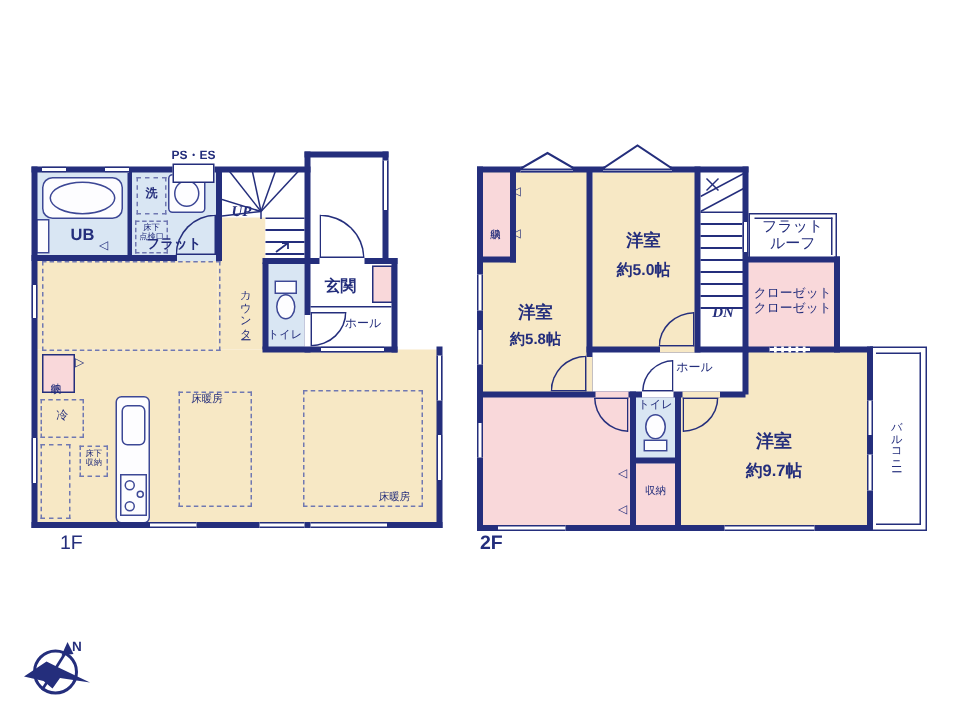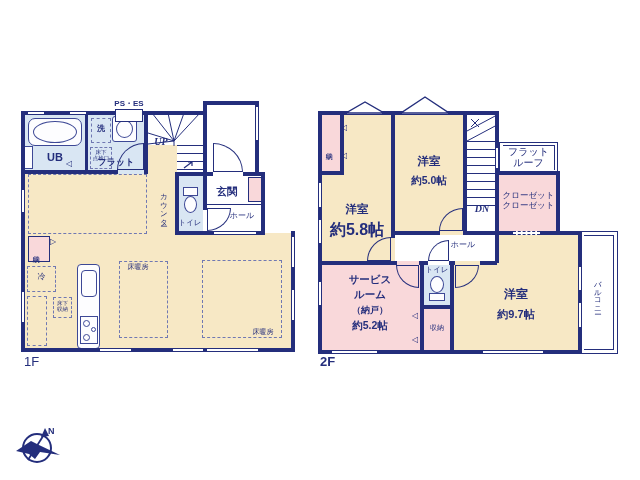--- a/index.html
+++ b/index.html
@@ -133,21 +133,21 @@
   <div class="lbl" style="left:205px;top:186px;width:44px;font-size:10.5px;">玄関</div>
   <div class="lbl lt" style="left:222px;top:212px;width:40px;font-size:8px;">ホール</div>
   <div class="lbl lt" style="left:177px;top:219px;width:26px;font-size:7.5px;">トイレ</div>
   <div class="lbl vtxt lt" style="left:32px;top:239px;height:22px;font-size:7px;">収納</div>
   <div class="lbl lt" style="left:27px;top:273px;width:29px;font-size:8px;">冷</div>
   <div class="lbl lt" style="left:53px;top:300px;width:19px;font-size:5.5px;">
     <span>床下</span><br><span>収納</span>
   </div>
   <div class="lbl lt" style="left:121px;top:263px;width:34px;font-size:7px;">床暖房</div>
   <div class="lbl lt" style="left:246px;top:328px;width:34px;font-size:7px;">床暖房</div>
-  <div class="lbl" style="left:24px;top:355px;width:30px;font-size:13px;font-weight:normal;text-align:left;">1F</div>
+  <div class="lbl" style="left:40px;top:355px;width:30px;font-size:13px;font-weight:normal;text-align:left;">1F</div>
 
   <div class="room" style="left:318px;top:113px;width:75px;height:150px;background:#f7e8c5;"></div>
   <div class="room" style="left:322px;top:115px;width:20px;height:58px;background:#f9d8da;"></div>
   <div class="room" style="left:395px;top:115px;width:70px;height:118px;background:#f7e8c5;"></div>
   <div class="room" style="left:467px;top:115px;width:30px;height:92px;background:#fff;"></div>
   <div class="stairs" style="left:467px;top:141px;width:30px;height:66px;"></div>
   <div class="room" style="left:499px;top:173px;width:59px;height:60px;background:#f9d8da;"></div>
   <div class="room" style="left:393px;top:233px;width:104px;height:30px;background:#fff;"></div>
   <div class="room" style="left:497px;top:233px;width:83px;height:119px;background:#f7e8c5;"></div>
   <div class="room" style="left:452px;top:263px;width:128px;height:89px;background:#f7e8c5;"></div>
@@ -218,37 +218,33 @@
     <g stroke="#242e7c" stroke-width="1" fill="none">
       <line x1="0" y1="26" x2="30" y2="10"></line>
         <line x1="0" y1="16" x2="30" y2="0"></line>
       <line x1="4" y1="4" x2="12" y2="12"></line>
         <line x1="12" y1="4" x2="4" y2="12"></line>
     </g>
   </svg>
 
   <div class="lbl vtxt lt" style="left:325px;top:135px;height:24px;font-size:7px;">収納</div>
   <div class="lbl" style="left:327px;top:203px;width:60px;font-size:11.5px;">洋室</div>
-  <div class="lbl" style="left:327px;top:221px;width:60px;font-size:16px;">約5.8帖</div>
+  <div class="lbl" style="left:327px;top:221px;width:60px;font-size:10px;">約5.8帖</div>
   <div class="lbl" style="left:399px;top:155px;width:60px;font-size:11.5px;">洋室</div>
   <div class="lbl" style="left:399px;top:175px;width:60px;font-size:10.5px;">約5.0帖</div>
   <div class="lbl serifit" style="left:468px;top:203px;width:28px;font-size:10px;">DN</div>
   <div class="lbl lt" style="left:500px;top:146px;width:57px;font-size:10px;">
     <span>フラット</span><br><span>ルーフ</span>
   </div>
   <div class="lbl lt" style="left:499px;top:191px;width:59px;font-size:8.5px;">
     <span>クローゼット</span><br><span>クローゼット</span>
   </div>
   <div class="lbl lt" style="left:443px;top:241px;width:40px;font-size:8px;">ホール</div>
   <div class="lbl lt" style="left:422px;top:266px;width:30px;font-size:7.5px;">トイレ</div>
   <div class="lbl lt" style="left:422px;top:324px;width:30px;font-size:7px;">収納</div>
-  <div class="lbl" style="left:324px;top:272px;width:92px;font-size:10.5px;line-height:1.45;">
-    <span>サービス</span><br><span>ルーム</span><br>
-    <span style="font-size:9px;">（納戸）</span><br><span>約5.2帖</span>
-  </div>
   <div class="lbl" style="left:486px;top:288px;width:60px;font-size:12px;">洋室</div>
   <div class="lbl" style="left:484px;top:308px;width:64px;font-size:11px;">約9.7帖</div>
   <div class="lbl vtxt lt" style="left:593px;top:258px;height:70px;font-size:7.5px;">バルコニー</div>
   <div class="lbl" style="left:320px;top:355px;width:30px;font-size:13px;font-weight:bold;text-align:left;">2F</div>
 
   <svg class="svgo" style="left:14px;top:422px;" width="50" height="50" viewBox="0 0 50 50">
     <circle cx="23" cy="26" r="14" fill="none" stroke="#242e7c" stroke-width="2"></circle>
     <line x1="14" y1="38" x2="31" y2="11" stroke="#242e7c" stroke-width="1.8"></line>
     <polygon points="31,6 27,15 35,14" fill="#242e7c"></polygon>
     <polygon points="2,29 17,19 25,23 46,33 26,30 21,37 15,32" fill="#242e7c"></polygon>

